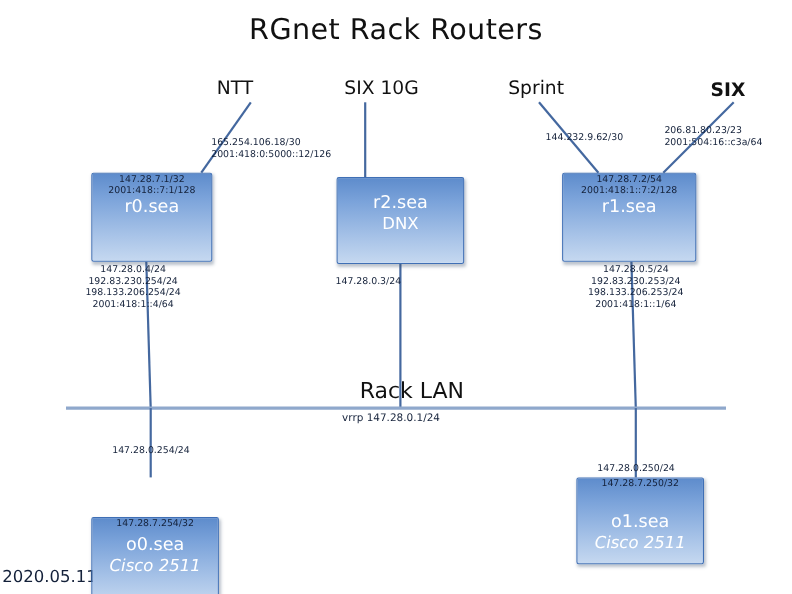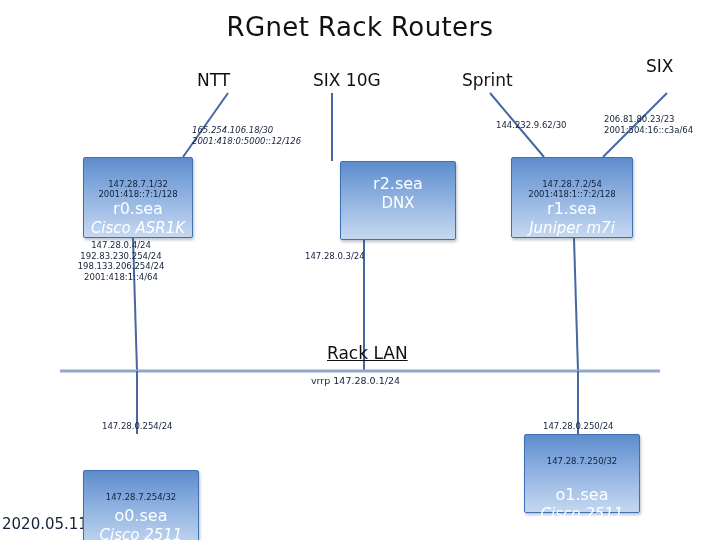--- a/index.html
+++ b/index.html
@@ -35,21 +35,21 @@
     letter-spacing: 0.4px;
   }
   .node {
     position: absolute;
     box-sizing: border-box;
     border: 1px solid #3f6fb5;
     border-radius: 2px;
     background: linear-gradient(to bottom, #5e8ccc 0%, #7ba3da 28%, #a9c4e8 72%, #c5d8f0 100%);
     box-shadow: 1px 2px 3px rgba(60,80,110,0.35);
     text-align: center;
-    padding-top: 21px;
+    padding-top: 0;
     z-index: 3;
   }
   .node .ip {
     font-family: "DejaVu Sans", sans-serif;
     font-size: 8.5px;
     line-height: 10px;
     color: #14213a;
     white-space: nowrap;
   }
   .node .nm {
@@ -81,24 +81,23 @@
     font-size: 8.5px;
     line-height: 10.5px;
     color: #14213a;
     white-space: nowrap;
     z-index: 4;
   }
   .addr.ctr { text-align: center; }
   .lanlabel {
     position: absolute;
     font-family: "DejaVu Sans", sans-serif;
-    font-size: 17px;
+    font-size: 20px;
     color: #111111;
     white-space: nowrap;
-    text-decoration: underline;
   }
   .vrrp {
     position: absolute;
     font-family: "DejaVu Sans", sans-serif;
     font-size: 9.5px;
     color: #14213a;
     white-space: nowrap;
   }
   .datestamp {
     position: absolute;
@@ -136,57 +135,59 @@
     <line x1="137" y1="371" x2="137" y2="434" stroke="#44689f" stroke-width="2"></line>
 
     <line x1="578" y1="371" x2="578" y2="434" stroke="#44689f" stroke-width="2"></line>
   </svg>
 
   <div class="title">RGnet Rack Routers</div>
 
   <div class="peer" style="left:197px; top:70px;">NTT</div>
   <div class="peer" style="left:313px; top:70px;">SIX 10G</div>
   <div class="peer" style="left:462px; top:70px;">Sprint</div>
-  <div class="peer" style="left:646px; top:56px;">SIX</div>
-
-  <div class="addr" style="left:192px; top:125px; white-space:pre;font-style:italic;">165.254.106.18/30
+  <div class="peer" style="left:646px; top:72px;font-weight:bold;">SIX</div>
+
+  <div class="addr" style="left:192px; top:125px; white-space:pre;">165.254.106.18/30
 2001:418:0:5000::12/126</div>
   <div class="addr" style="left:496px; top:120px; white-space:pre;">144.232.9.62/30</div>
   <div class="addr" style="left:604px; top:114px; white-space:pre;">206.81.80.23/23
 2001:504:16::c3a/64</div>
 
   <div class="node" style="left:83px; top:157px; width:110px; height:81px;">
     <div class="ip">147.28.7.1/32</div>
     <div class="ip">2001:418::7:1/128</div>
     <div class="nm">r0.sea</div>
-    <div class="md">Cisco ASR1K</div>
-  </div>
-
-  <div class="node plain" style="left:306px; top:161px; width:116px; height:79px;margin-left:34px;">
+  </div>
+
+  <div class="node plain" style="left:306px; top:161px; width:116px; height:79px;">
     <div class="nm">r2.sea</div>
     <div class="md" style="font-style:normal;">DNX</div>
   </div>
 
   <div class="node" style="left:511px; top:157px; width:122px; height:81px;">
     <div class="ip">147.28.7.2/54</div>
     <div class="ip">2001:418:1::7:2/128</div>
     <div class="nm">r1.sea</div>
-    <div class="md">Juniper m7i</div>
   </div>
 
   <div class="addr ctr" style="left:57px; top:240px; width:128px; white-space:pre;">147.28.0.4/24
 192.83.230.254/24
 198.133.206.254/24
 2001:418:1::4/64</div>
   <div class="addr" style="left:305px; top:251px; white-space:pre;">147.28.0.3/24</div>
+  <div class="addr ctr" style="left:514px; top:240px; width:128px; white-space:pre;">147.28.0.5/24
+192.83.230.253/24
+198.133.206.253/24
+2001:418:1::1/64</div>
 
   <div class="lanlabel" style="left:327px; top:343px;">Rack LAN</div>
   <div class="vrrp" style="left:311px; top:375px;">vrrp 147.28.0.1/24</div>
 
-  <div class="addr" style="left:102px; top:421px;">147.28.0.254/24</div>
+  <div class="addr" style="left:102px; top:405px;">147.28.0.254/24</div>
   <div class="node" style="left:83px; top:434px; width:116px; height:79px;margin-top:36px;">
     <div class="ip">147.28.7.254/32</div>
     <div class="nm" style="margin-top:4px;">o0.sea</div>
     <div class="md">Cisco 2511</div>
   </div>
 
   <div class="addr" style="left:543px; top:421px;">147.28.0.250/24</div>
   <div class="node" style="left:524px; top:434px; width:116px; height:79px;">
     <div class="ip">147.28.7.250/32</div>
     <div class="nm" style="margin-top:19px;">o1.sea</div>

